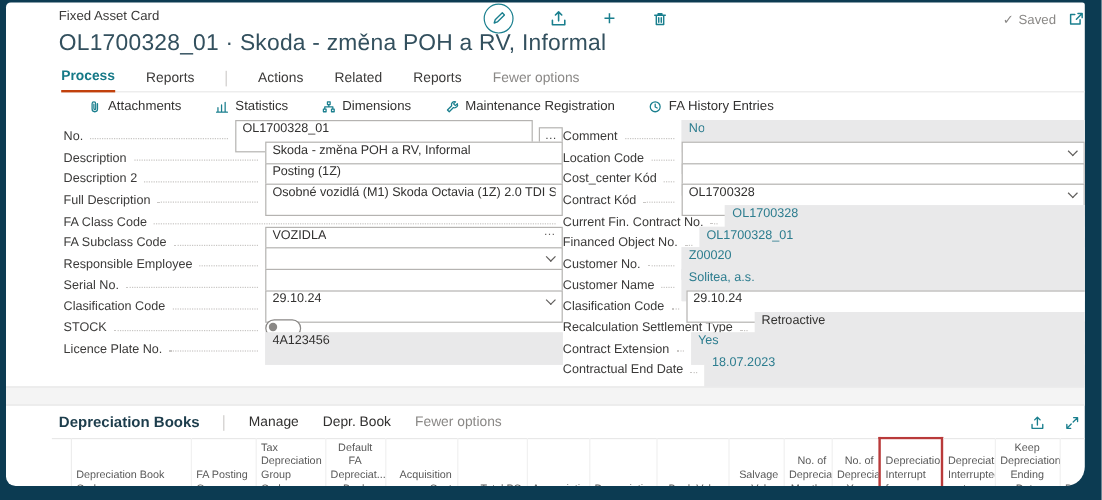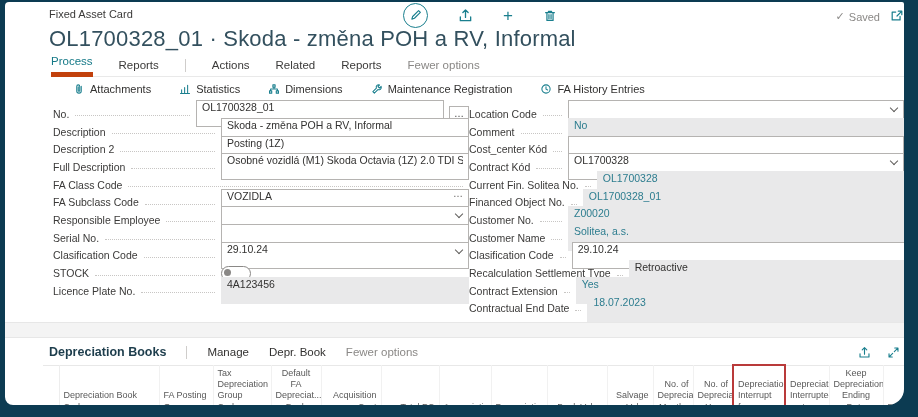--- a/index.html
+++ b/index.html
@@ -11,27 +11,27 @@
   .icon svg{stroke:currentColor;fill:none;stroke-width:1.4;stroke-linecap:round;stroke-linejoin:round}
   
   .topbar{position:relative;height:24px}
   .caption{position:absolute;left:44px;top:6px;font-size:11px;color:#3b3a39}
   .top-actions{position:absolute;left:398px;top:1px;display:flex;align-items:center;gap:30px}
   .edit-circle{width:23px;height:23px;border:1px solid #1a7f8e;border-radius:50%;
                display:flex;align-items:center;justify-content:center}
   .saved{position:absolute;right:24px;top:8px;font-size:11px;color:#8a8886;display:flex;gap:4px;align-items:center}
   .popout{position:absolute;right:0px;top:7px}
   
-  .title{margin:0 16px 0 44px;font-size:22px;font-weight:400;color:#33505e;letter-spacing:.2px;height:26px}
+  .title{margin:0 16px 0 44px;font-size:19px;font-weight:400;color:#33505e;letter-spacing:.2px;height:26px}
   
   .menubar{display:flex;align-items:flex-end;gap:26px;margin:4px 0 0 46px;font-size:11.5px;
            color:#3b3a39;border-bottom:1px solid #e9e9e9;padding-bottom:0;height:20px;
            margin-right:0}
   .mitem{padding-bottom:5px;cursor:default}
-  .mitem.active{color:#157987;font-weight:400;border-bottom:5px solid #c2410c;margin-bottom:-1px}
+  .mitem.active{color:#157987;font-weight:700;border-bottom:2px solid #c2410c;margin-bottom:-1px}
   .mitem.dim{color:#8a8886}
   .vsep{width:1px;height:13px;background:#cfcdcb;margin-bottom:4px}
   
   .toolbar{display:flex;align-items:center;gap:28px;height:23px;padding-left:68px}
   .titem{display:flex;align-items:center;gap:5px;font-size:11px;color:#323130}
   
   .fieldgrid{display:flex;padding:5px 0 0 48px}
   .colL{width:416px;flex:none}
   .colR{flex:1;min-width:0}
   .frow{display:flex;align-items:center;height:17.7px}
@@ -254,55 +254,55 @@
         <div class="inp dis">
             <span class="val">4A123456</span>
           </div>
       </div>
 
     </div>
 
     <div class="colR">
 
       <div class="frow">
+        <label>Comment</label>
+          <span class="dots"></span>
+        <div class="inp dis link">
+            <span class="val">No</span>
+          </div>
+      </div>
+
+      <div class="frow">
         <label>Location Code</label>
           <span class="dots"></span>
         <div class="inp">
             <span class="val"></span>
             <span class="chev"></span>
           </div>
       </div>
 
       <div class="frow">
-        <label>Comment</label>
-          <span class="dots"></span>
-        <div class="inp dis link">
-            <span class="val">No</span>
-          </div>
-      </div>
-
-      <div class="frow">
         <label>Cost_center Kód</label>
           <span class="dots"></span>
         <div class="inp">
             <span class="val"></span>
           </div>
       </div>
 
       <div class="frow">
         <label>Contract Kód</label>
           <span class="dots"></span>
         <div class="inp">
             <span class="val">OL1700328</span>
             <span class="chev"></span>
           </div>
       </div>
 
       <div class="frow">
-        <label>Current Fin. Solitea No.</label>
+        <label>Current Fin. Contract No.</label>
           <span class="dots"></span>
         <div class="inp dis link">
             <span class="val">OL1700328</span>
           </div>
       </div>
 
       <div class="frow">
         <label>Financed Object No.</label>
           <span class="dots"></span>
         <div class="inp dis link">

